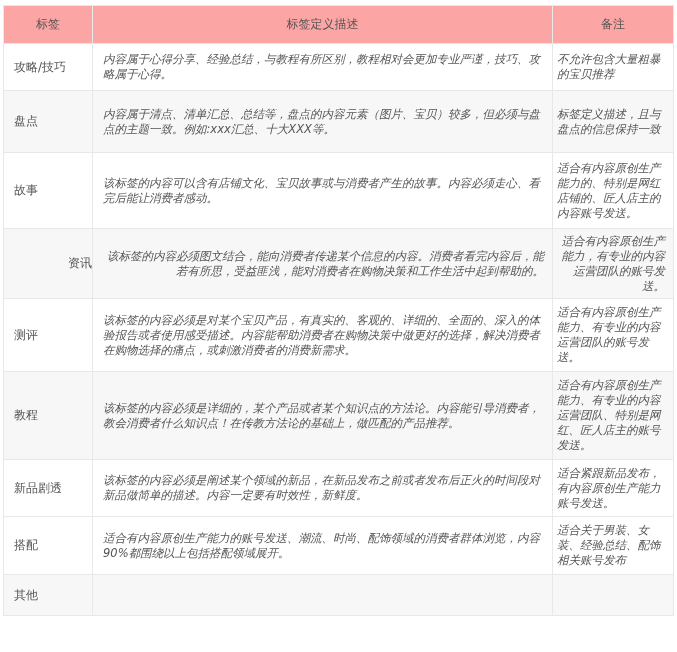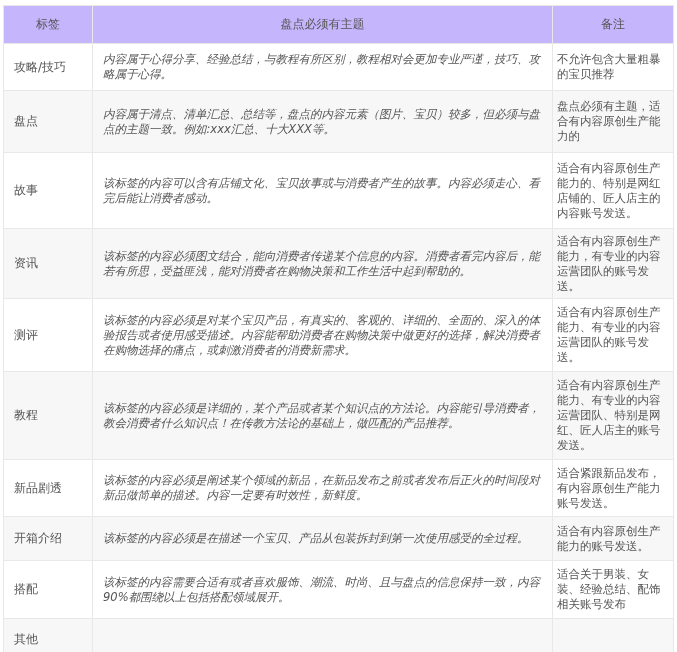--- a/index.html
+++ b/index.html
@@ -3,63 +3,63 @@
 <meta charset="utf-8">
 <style>
   html, body { margin: 0; padding: 0; background: #ffffff; }
   body { width: 677px; height: 652px; overflow: hidden; font-family: "DejaVu Sans", "Liberation Sans", sans-serif; }
   .wrap { position: absolute; left: 3px; top: 5px; width: 670px; }
   table { border-collapse: collapse; width: 670px; table-layout: fixed; font-size: 11.5px; color: #555555; line-height: 15px; }
   col.c1 { width: 89px; }
   col.c2 { width: 460px; }
   col.c3 { width: 121px; }
   th, td { border: 1px solid #e8e8e8; vertical-align: middle; word-break: break-all; }
-  th { background: #c4b5fd; font-weight: normal; text-align: center; height: 35px; color: #555; font-size: 12px; }
+  th { background: #fca5a5; font-weight: normal; text-align: center; height: 35px; color: #555; font-size: 12px; }
   td.tag { padding: 0 0 0 10px; font-size: 12px; }
   td.desc { padding: 0 8px 0 10px; font-style: italic; }
-  td.note { padding: 0 8px 0 4px; }
+  td.note { padding: 0 8px 0 4px; font-style: italic; }
   tr.gray td { background: #f7f7f7; }
   tr.r1 td { height: 46px; }
   tr.r2 td { height: 61px; }
   tr.r3 td { height: 75px; }
-  tr.r4 td { height: 69px; }
+  tr.r4 td { height: 69px; text-align: right; }
   tr.r5 td { height: 72px; }
   tr.r6 td { height: 87px; }
   tr.r7 td { height: 56px; }
   tr.r8 td { height: 43px; }
   tr.r9 td { height: 57px; }
   tr.r10 td { height: 40px; }
 </style>
 </head>
 <body>
 
 <div class="wrap">
 <table>
   <colgroup>
         <col class="c1">
         <col class="c2">
         <col class="c3">
       </colgroup>
   <thead>
     <tr>
       <th>标签</th>
-      <th>盘点必须有主题</th>
+      <th>标签定义描述</th>
       <th>备注</th>
     </tr>
   </thead>
   <tbody>
     <tr class="r1">
       <td class="tag">攻略/技巧</td>
       <td class="desc">内容属于心得分享、经验总结，与教程有所区别，教程相对会更加专业严谨，技巧、攻略属于心得。</td>
       <td class="note">不允许包含大量粗暴的宝贝推荐</td>
     </tr>
     <tr class="r2 gray">
       <td class="tag">盘点</td>
       <td class="desc">内容属于清点、清单汇总、总结等，盘点的内容元素（图片、宝贝）较多，但必须与盘点的主题一致。例如:xxx汇总、十大XXX等。</td>
-      <td class="note">盘点必须有主题，适合有内容原创生产能力的</td>
+      <td class="note">标签定义描述，且与盘点的信息保持一致</td>
     </tr>
     <tr class="r3">
       <td class="tag">故事</td>
       <td class="desc">该标签的内容可以含有店铺文化、宝贝故事或与消费者产生的故事。内容必须走心、看完后能让消费者感动。</td>
       <td class="note">适合有内容原创生产能力的、特别是网红店铺的、匠人店主的内容账号发送。</td>
     </tr>
     <tr class="r4 gray">
       <td class="tag">资讯</td>
       <td class="desc">该标签的内容必须图文结合，能向消费者传递某个信息的内容。消费者看完内容后，能若有所思，受益匪浅，能对消费者在购物决策和工作生活中起到帮助的。</td>
       <td class="note">适合有内容原创生产能力，有专业的内容运营团队的账号发送。</td>
@@ -72,28 +72,23 @@
     <tr class="r6 gray">
       <td class="tag">教程</td>
       <td class="desc">该标签的内容必须是详细的，某个产品或者某个知识点的方法论。内容能引导消费者，教会消费者什么知识点！在传教方法论的基础上，做匹配的产品推荐。</td>
       <td class="note">适合有内容原创生产能力、有专业的内容运营团队、特别是网红、匠人店主的账号发送。</td>
     </tr>
     <tr class="r7">
       <td class="tag">新品剧透</td>
       <td class="desc">该标签的内容必须是阐述某个领域的新品，在新品发布之前或者发布后正火的时间段对新品做简单的描述。内容一定要有时效性，新鲜度。</td>
       <td class="note">适合紧跟新品发布，有内容原创生产能力账号发送。</td>
     </tr>
-    <tr class="r8 gray">
-      <td class="tag">开箱介绍</td>
-      <td class="desc">该标签的内容必须是在描述一个宝贝、产品从包装拆封到第一次使用感受的全过程。</td>
-      <td class="note">适合有内容原创生产能力的账号发送。</td>
-    </tr>
     <tr class="r9">
       <td class="tag">搭配</td>
-      <td class="desc"> 该标签的内容需要合适有或者喜欢服饰、潮流、时尚、且与盘点的信息保持一致，内容90%都围绕以上包括搭配领域展开。</td>
+      <td class="desc"> 适合有内容原创生产能力的账号发送、潮流、时尚、配饰领域的消费者群体浏览，内容90%都围绕以上包括搭配领域展开。</td>
       <td class="note"> 适合关于男装、女装、经验总结、配饰相关账号发布</td>
     </tr>
     <tr class="r10 gray">
       <td class="tag">其他</td>
       <td class="desc"></td>
       <td class="note"></td>
     </tr>
   </tbody>
 </table>
 </div>

